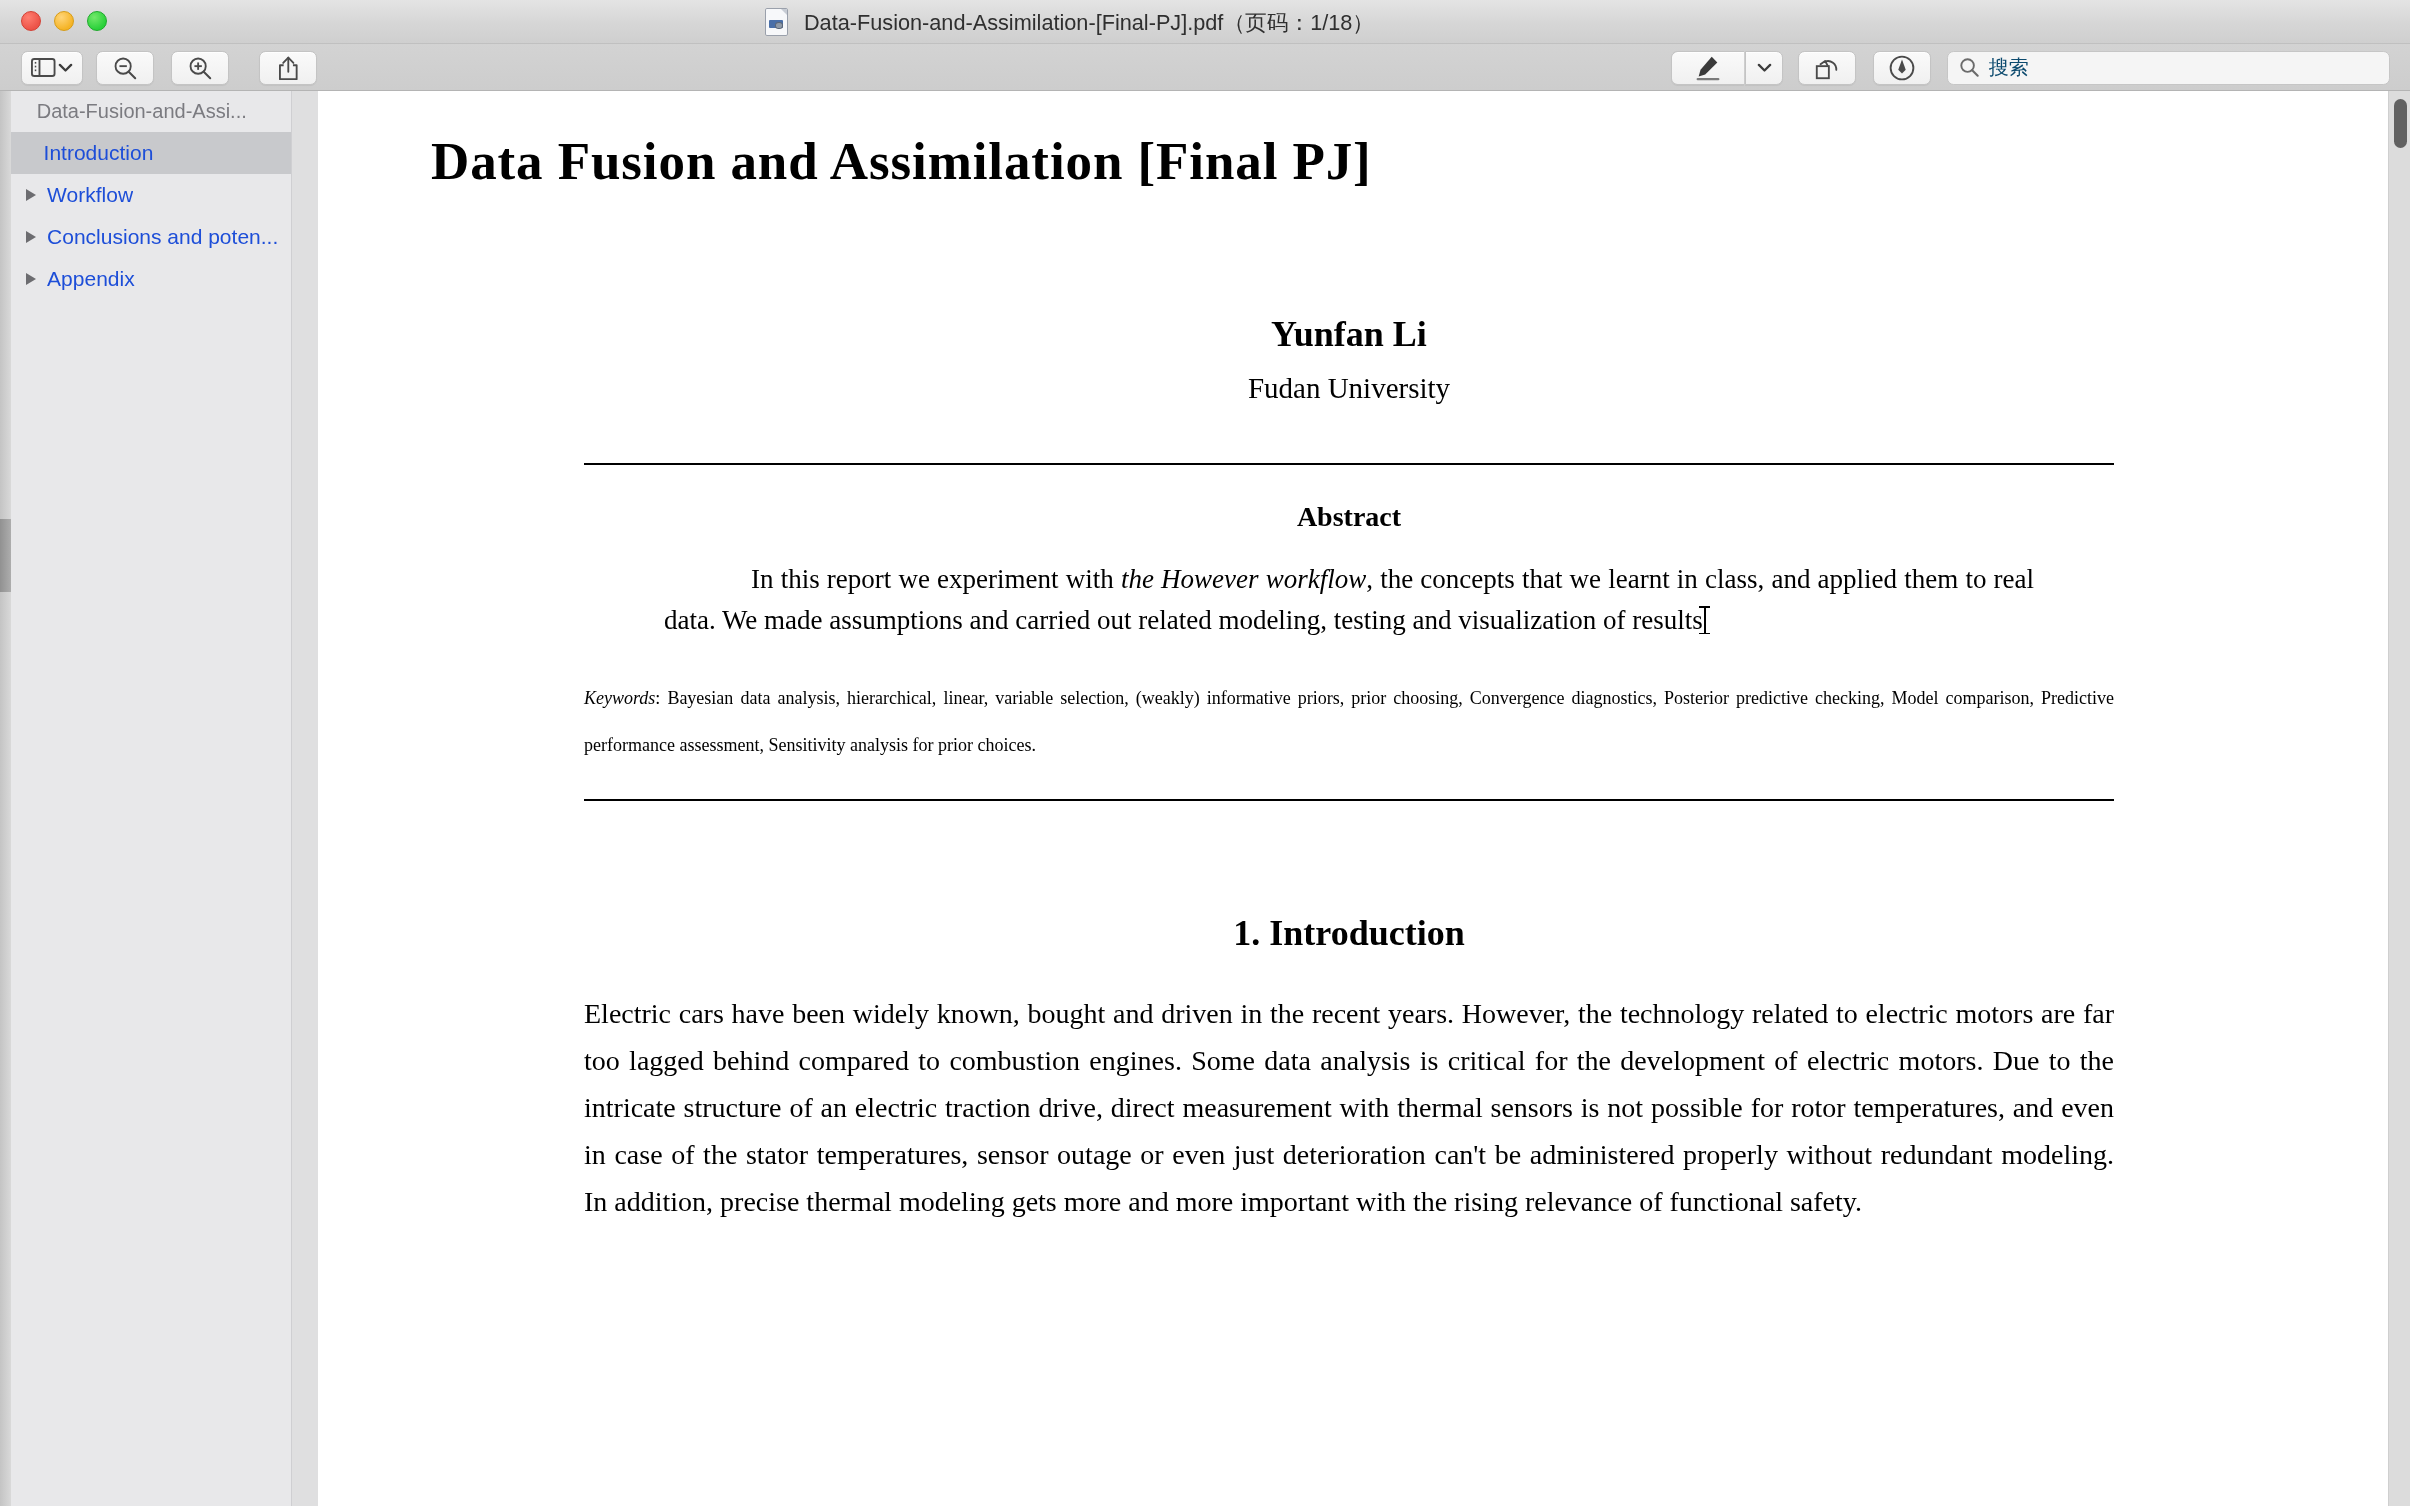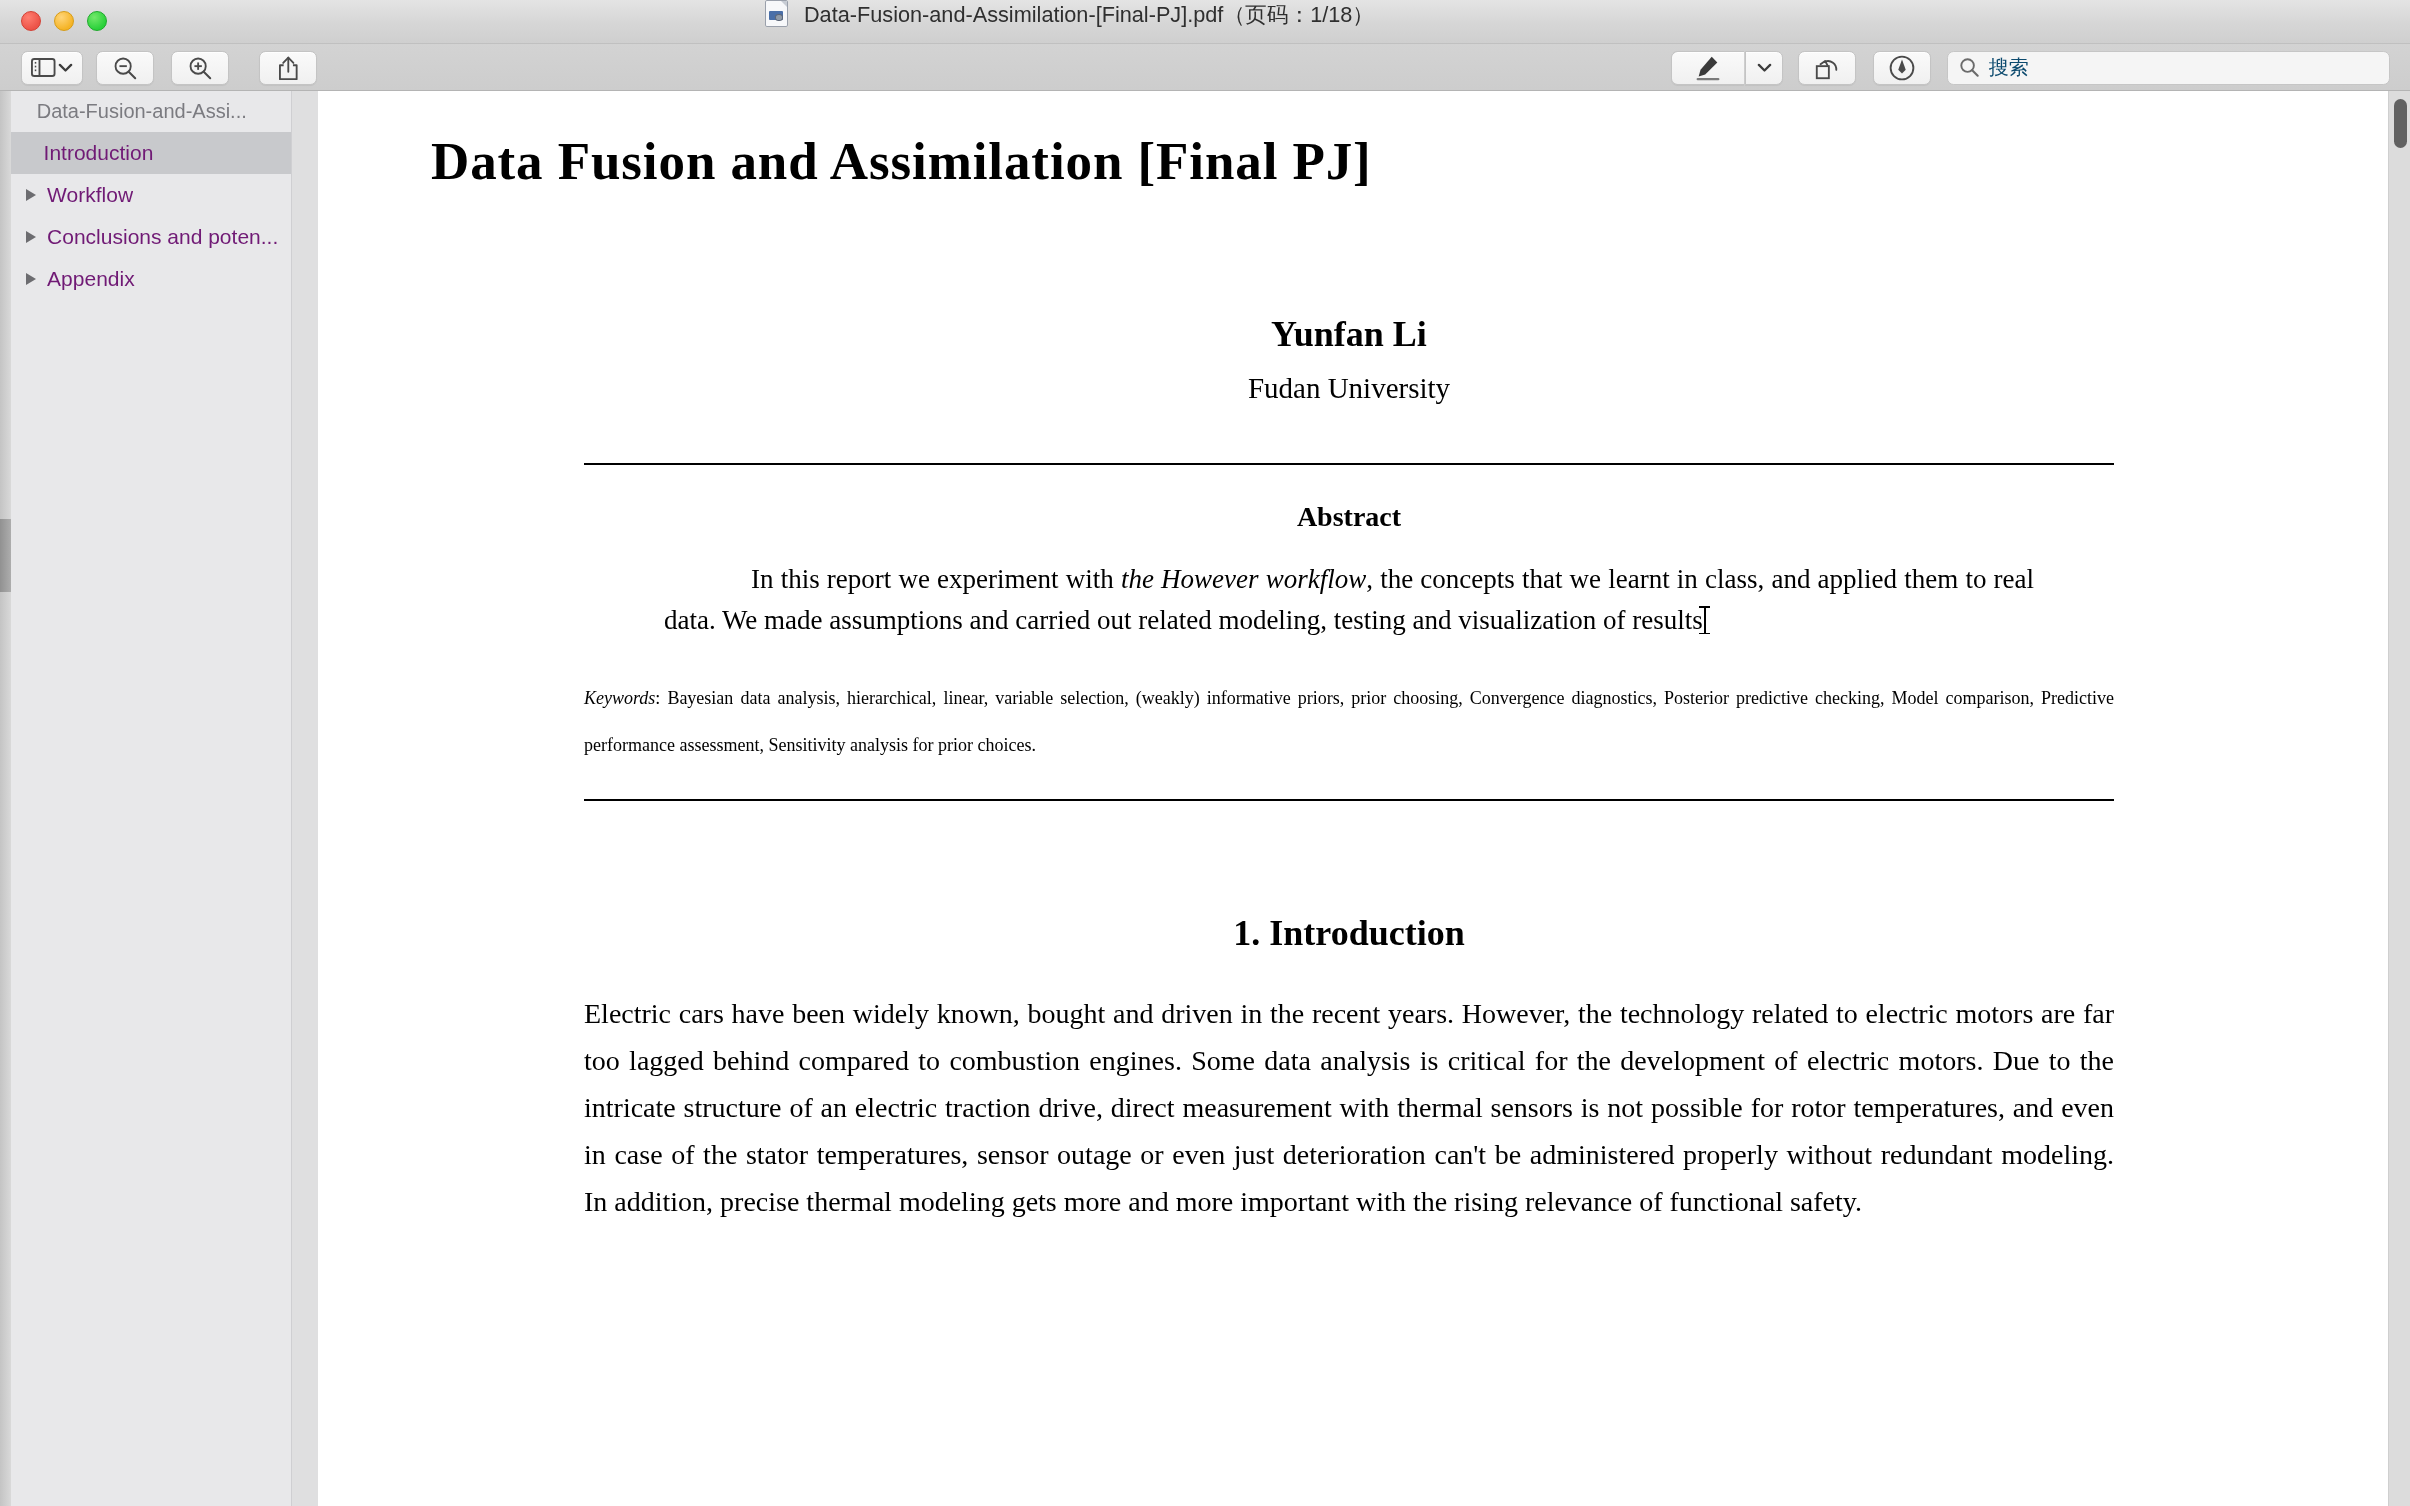--- a/index.html
+++ b/index.html
@@ -49,20 +49,21 @@
   .dot.red    { background: radial-gradient(circle at 35% 30%, #ff7e70, #ec5348 70%); border: 0.9px solid #d43f33; }
   .dot.yellow { background: radial-gradient(circle at 35% 30%, #ffd579, #f5b426 70%); border: 0.9px solid #d79c16; }
   .dot.green  { background: radial-gradient(circle at 35% 30%, #72e86a, #2ad13a 70%); border: 0.9px solid #1eaa2b; }
 
   .win-title {
     position: absolute;
     left: 0; top: 0;
     width: 2139px;
     height: 44px;
     display: flex;
+    align-items: center;
     justify-content: center;
     gap: 16px;
     font-size: 21.7px;
     color: #2f2f2f;
     font-family: "Liberation Sans", sans-serif;
     pointer-events: none;
   }
   .doc-icon {
     width: 21px; height: 25.4px;
     position: relative;
@@ -199,21 +200,21 @@
     font-family: "Liberation Sans", sans-serif;
     box-sizing: border-box;
   }
   .sb-row {
     height: 42px;
     display: flex;
     align-items: center;
     padding-left: 11.3px;
     box-sizing: border-box;
     font-size: 21px;
-    color: #701a75;
+    color: #1d4ed8;
     font-family: "Liberation Sans", sans-serif;
     gap: 7.5px;
   }
   .sb-row.selected {
     background: #c8c9cc;
   }
   .disc {
     width: 17px; height: 17px;
     flex: none;
     display: flex;

